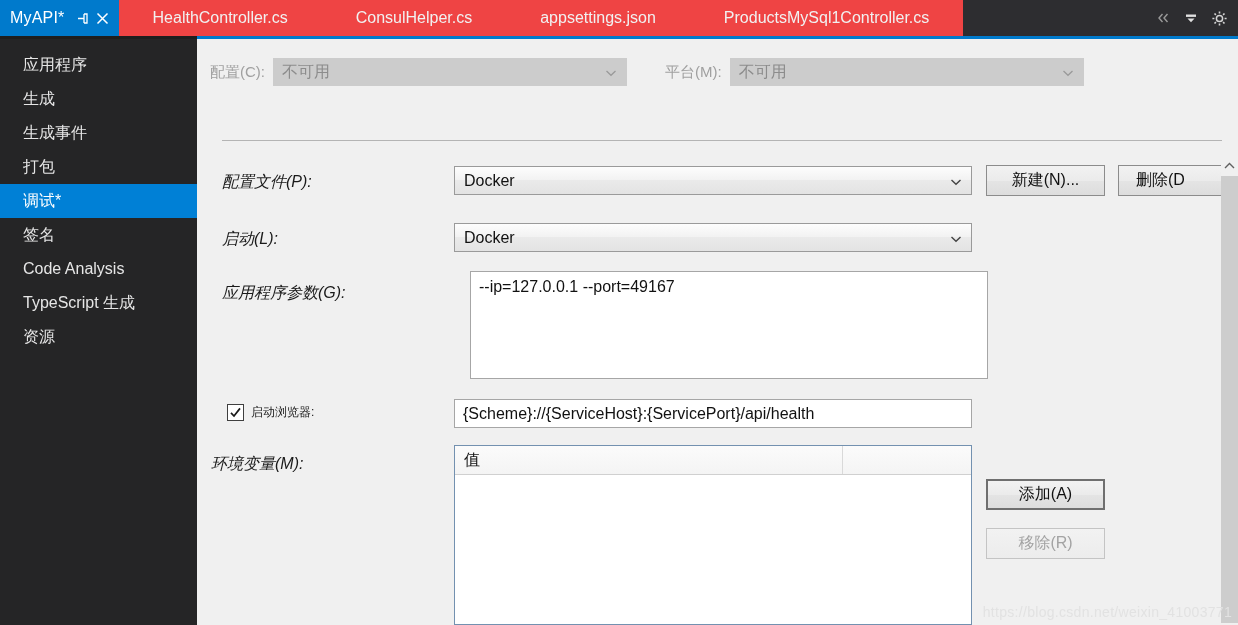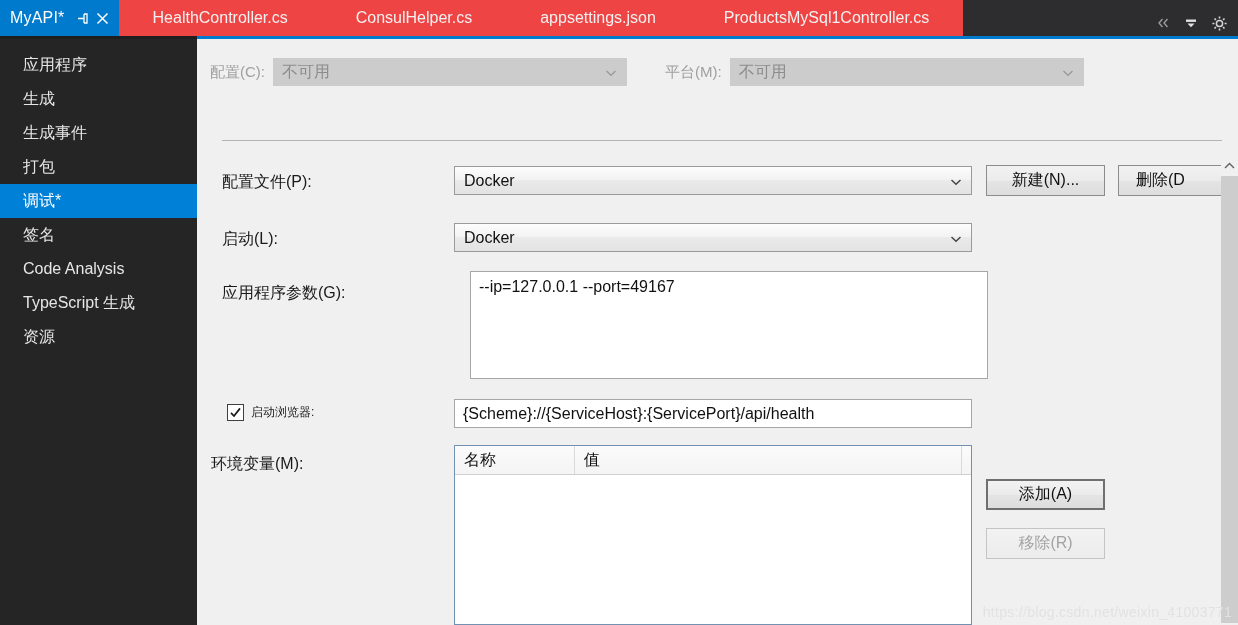--- a/index.html
+++ b/index.html
@@ -9,21 +9,21 @@
     font-family: "Liberation Sans", "DejaVu Sans", sans-serif;
     background: #f0f0f0;
   }
   #app { position: relative; width: 1238px; height: 625px; }
 
   
   .tabbar {
     position: absolute; left: 0; top: 0;
     width: 1238px; height: 36px;
     background: #2d2d30;
-    display: flex; align-items: flex-end;
+    display: flex; align-items: center;
   }
   .tab-active {
     background: #007acc; color: #ffffff;
     display: flex; align-items: center;
     padding: 0 6px 0 10px;
     height: 36px;
     font-size: 16px;
   }
   .tab-active .tab-title { margin-right: 8px; letter-spacing: .2px; }
   .tab-icon {
@@ -127,20 +127,21 @@
     background: #b4b4b4;
   }
 
   
   .form { position: absolute; left: 0; top: 0; width: 1041px; height: 586px; }
 
   .f-label {
     position: absolute;
     font-size: 16px; color: #1a1a1a;
     white-space: nowrap;
+    font-style: italic;
   }
   .combo {
     position: absolute;
     background: linear-gradient(to bottom, #fdfdfd 0%, #f2f2f2 48%, #eaeaea 50%, #e3e3e3 100%);
     border: 1px solid #9a9a9a;
     height: 29px;
     display: flex; align-items: center;
     padding-left: 9px;
     font-size: 16px; color: #111111;
   }
@@ -404,21 +405,20 @@
         </span>
         <span>启动浏览器:</span>
       </div>
       <div class="textbox" style="left:257px; top:360px; width:518px;">
         <span>{Scheme}://{ServiceHost}:{ServicePort}/api/health</span>
       </div>
 
       <div class="f-label" style="left:14px; top:415px;">环境变量(M):</div>
       <div class="grid" style="left:257px; top:406px; width:518px; height:180px;">
         <div class="grid-head">
-          <div class="grid-th name">名称</div>
           <div class="grid-th value">值</div>
           <div class="grid-th tail"></div>
         </div>
         <div class="grid-body"></div>
       </div>
 
       <div class="btn" style="left:789px; top:126px; width:119px;">
         <span>新建(N)...</span>
       </div>
       <div class="btn" style="left:921px; top:126px; width:108px; justify-content:flex-start; padding-left:17px;">

